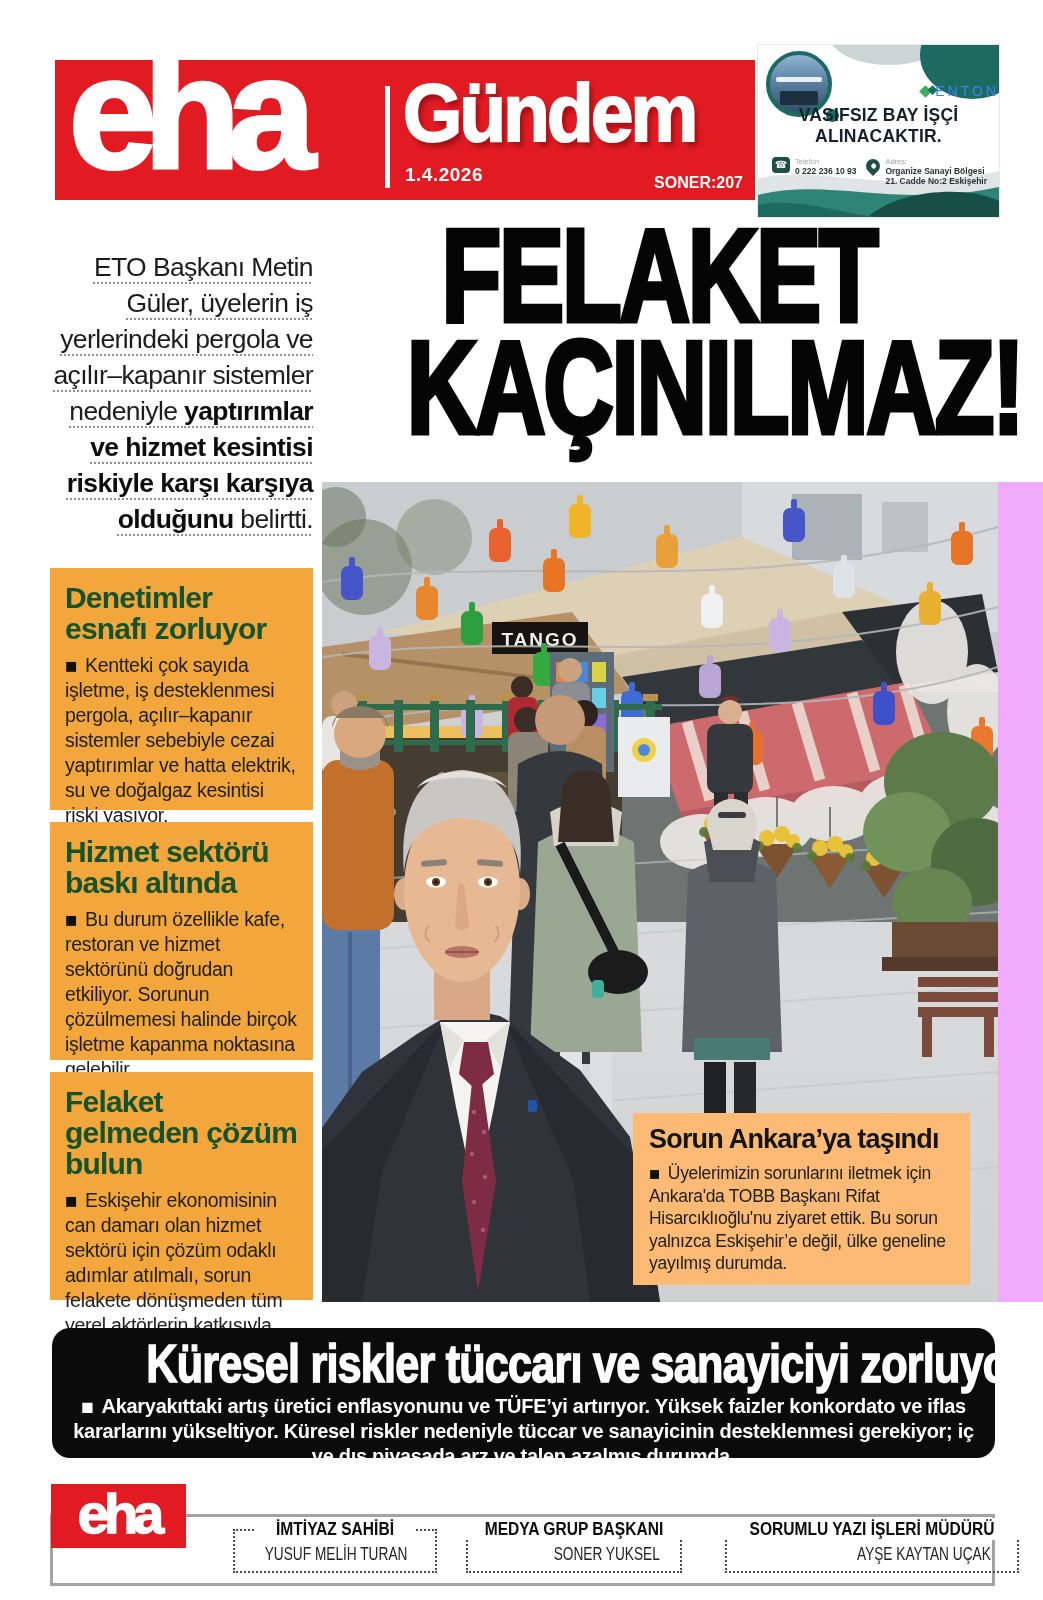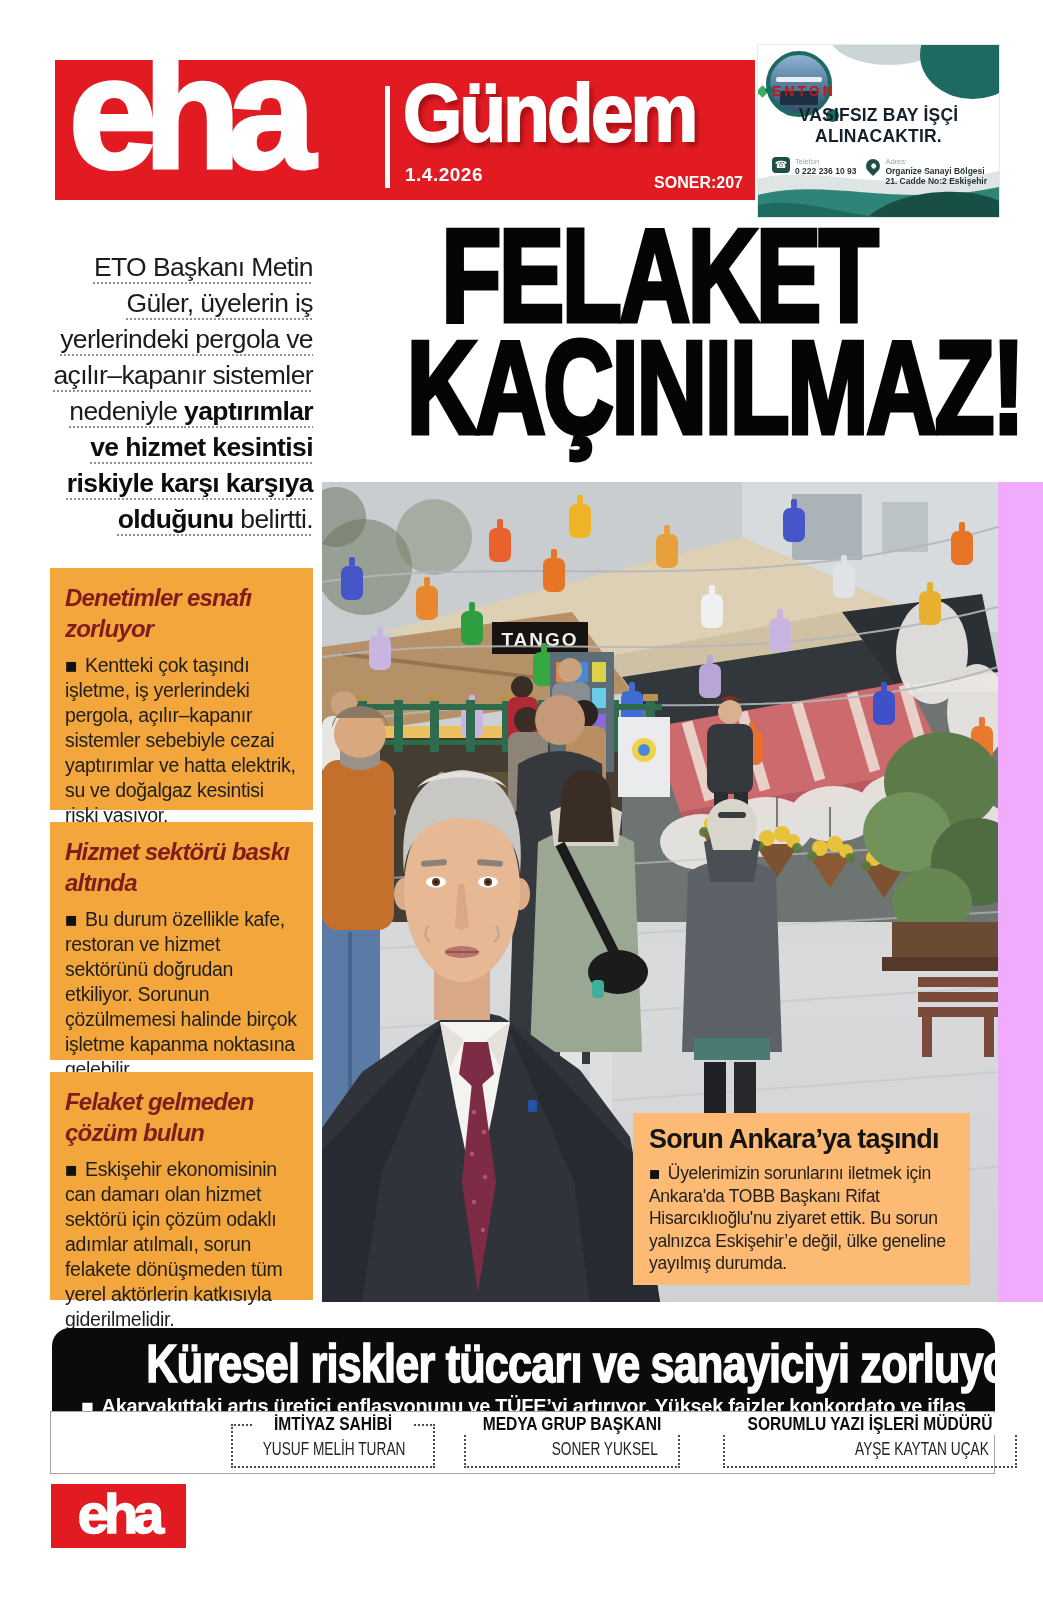--- a/index.html
+++ b/index.html
@@ -25,22 +25,22 @@
   .ad-blob-tr{right:-26px;top:-34px;width:105px;height:88px;background:#1d6b60;border-radius:50%;}
   .ad-blob-tr2{right:50px;top:-40px;width:120px;height:60px;background:#ccd5d6;border-radius:50%;}
   .ad-wave{left:0;bottom:0;width:241px;height:56px;}
   .ad-circle{left:8px;top:6px;width:66px;height:66px;border-radius:50%;
              border:4px solid #1d6b60;
              background:linear-gradient(180deg,#8fb4d2 0%,#5d83a4 45%,#2e4f68 100%);
              box-sizing:border-box;overflow:hidden;}
   .ad-circle-inner{position:absolute;left:6px;top:22px;width:46px;height:5px;background:#e8eef2;border-radius:2px;}
   .ad-circle-inner2{position:absolute;left:10px;top:36px;width:38px;height:14px;background:#1d2f40;border-radius:2px;}
   .ad-dot{left:68px;top:64px;width:13px;height:13px;border-radius:50%;background:#1d6b60;}
-  .ad-logo{left:0;top:38px;width:241px;text-align:left;font-size:14px;font-weight:bold;
-           letter-spacing:3px;color:#b91c1c;}
+  .ad-logo{left:0;top:38px;width:241px;text-align:right;font-size:14px;font-weight:normal;
+           letter-spacing:3px;color:#3b82f6;}
   .ad-logo .spark{display:inline-block;width:9px;height:9px;background:#3fae62;
                   transform:rotate(45deg);margin-right:5px;position:relative;top:0px;}
   .ad-logo .spark:after{content:"";position:absolute;left:5px;top:-5px;width:7px;height:7px;background:#1d6b60;}
   .ad-head{left:0;top:60px;width:241px;text-align:center;font-size:17.5px;font-weight:bold;
            color:#14202b;line-height:21px;letter-spacing:.2px;}
   .ad-contact{left:14px;top:112px;width:215px;display:flex;gap:10px;}
   .ad-col{display:flex;gap:5px;align-items:flex-start;}
   .ad-ic-phone{width:18px;height:16px;background:#1d4f46;border-radius:4px;color:#fff;
                font-size:10px;line-height:16px;text-align:center;flex:0 0 auto;
                font-family:"DejaVu Sans",sans-serif;}
@@ -59,21 +59,21 @@
   .lead .b{font-weight:bold;color:#0d0d0d;}
 
   
   .hl{left:318px;top:220px;width:682px;text-align:center;color:#050505;}
   .hl div{white-space:nowrap;font-weight:bold;font-size:132px;line-height:112px;
           letter-spacing:-3px;-webkit-text-stroke:5px #050505;
           display:block;transform:scaleX(.74);transform-origin:50% 50%;}
 
   
   .sbox{left:50px;width:263px;background:#f2a63c;box-sizing:border-box;padding:14px 15px;}
-  .sbox h2{margin:0 0 9px 0;font-size:24px;line-height:31px;letter-spacing:-.8px;color:#7f1d1d;font-style:italic;}
+  .sbox h2{margin:0 0 9px 0;font-size:30px;line-height:31px;letter-spacing:-.8px;color:#14532d;}
   .sbox p,.obox p{margin:0;font-size:19.5px;line-height:25px;color:#1e1e1e;letter-spacing:-.3px;}
   .sbox .b,.obox .b{font-weight:normal;}
   .bullet{display:inline-block;font-size:1.05em;line-height:0;position:relative;top:1px;
           margin-right:8px;color:#111;}
 
   
   .photo{left:322px;top:482px;width:780px;height:820px;overflow:hidden;background:#f0abfc;}
 
   
   .obox{left:633px;top:1113px;width:337px;height:172px;background:#fdba74;
@@ -85,22 +85,22 @@
   .band{left:52px;top:1328px;width:943px;height:130px;background:#0b0b0b;border-radius:18px;
         color:#fff;text-align:center;}
   .band h1{margin:6px 0 0 0;white-space:nowrap;font-size:54px;line-height:58px;
            font-weight:bold;-webkit-text-stroke:1.5px #fff;letter-spacing:-1px;
            display:block;transform:scaleX(.8);transform-origin:50% 50%;}
   .band p{margin:2px auto 0 auto;width:905px;font-size:20px;font-weight:bold;
           line-height:25px;letter-spacing:-.3px;}
   .band .bullet{color:#fff;}
 
   
-  .foot{left:50px;top:1411px;width:945px;height:63px;background:#fff;
-        border:1px solid #a3a3a3;box-sizing:border-box;}
+  .foot{left:50px;top:1514px;width:945px;height:72px;background:#fff;
+        border:3px solid #a3a3a3;box-sizing:border-box;}
   .foot-logo{left:51px;top:1484px;width:135px;height:64px;background:#e21b23;
              text-align:center;}
   .foot-logo span{display:inline-block;font-size:56px;font-weight:bold;color:#fff;
                   letter-spacing:-5px;line-height:60px;-webkit-text-stroke:1.5px #fff;}
   .fbox{position:absolute;top:12px;height:40px;border:2px dotted #4a4a4a;}
   .fbox .ftitle{position:absolute;top:-13px;left:50%;transform:translateX(-50%);
                 background:#fff;padding:0 9px;white-space:nowrap;}
   .fbox .ftitle span{display:inline-block;font-size:19px;font-weight:bold;color:#0d0d0d;
                      transform:scaleX(.82);transform-origin:center;white-space:nowrap;}
   .fbox .fname{position:absolute;left:0;right:0;top:12px;text-align:right;}
@@ -165,21 +165,21 @@
 
   <p class="abs lead"><span>ETO Başkanı Metin Güler, üyelerin iş yerlerindeki pergola ve açılır–kapanır sistemler nedeniyle </span><span class="b">yaptırımlar ve hizmet kesintisi riskiyle karşı karşıya olduğunu</span><span> belirtti.</span></p>
 
   <div class="abs hl">
     <div>FELAKET</div>
     <div>KAÇINILMAZ!</div>
   </div>
 
   <div class="abs sbox" style="top:568px;height:242px;">
     <h2>Denetimler esnafı zorluyor</h2>
-    <p><span class="bullet">■</span><span><span>Kentteki çok taşındı işletme, iş yerlerindeki </span><span class="b">pergola, açılır–kapanır sistemler sebebiyle cezai yaptırımlar</span><span> ve hatta elektrik, su ve doğalgaz kesintisi riski yaşıyor.</span></span></p>
+    <p><span class="bullet">■</span><span><span>Kentteki çok sayıda işletme, iş desteklenmesi </span><span class="b">pergola, açılır–kapanır sistemler sebebiyle cezai yaptırımlar</span><span> ve hatta elektrik, su ve doğalgaz kesintisi riski yaşıyor.</span></span></p>
   </div>
   <div class="abs sbox" style="top:822px;height:238px;">
     <h2>Hizmet sektörü baskı altında</h2>
     <p><span class="bullet">■</span><span><span>Bu durum özellikle </span><span class="b">kafe, restoran ve hizmet sektörünü doğrudan etkiliyor</span><span>. Sorunun çözülmemesi halinde </span><span class="b">birçok işletme kapanma noktasına gelebilir</span><span>.</span></span></p>
   </div>
   <div class="abs sbox" style="top:1072px;height:228px;">
     <h2>Felaket gelmeden çözüm bulun</h2>
     <p><span class="bullet">■</span><span><span>Eskişehir ekonomisinin can damarı olan hizmet sektörü için çözüm odaklı adımlar atılmalı, </span><span class="b">sorun felakete dönüşmeden tüm yerel aktörlerin katkısıyla</span><span> giderilmelidir.</span></span></p>
   </div>
 

